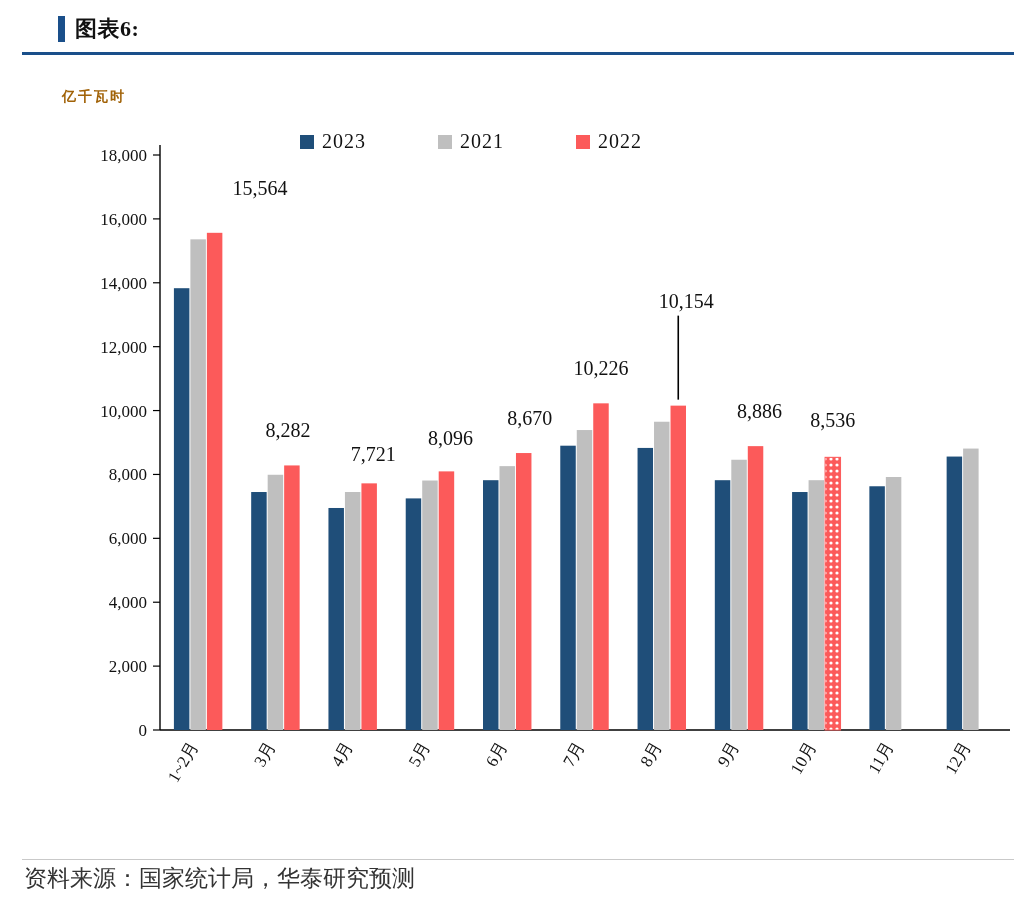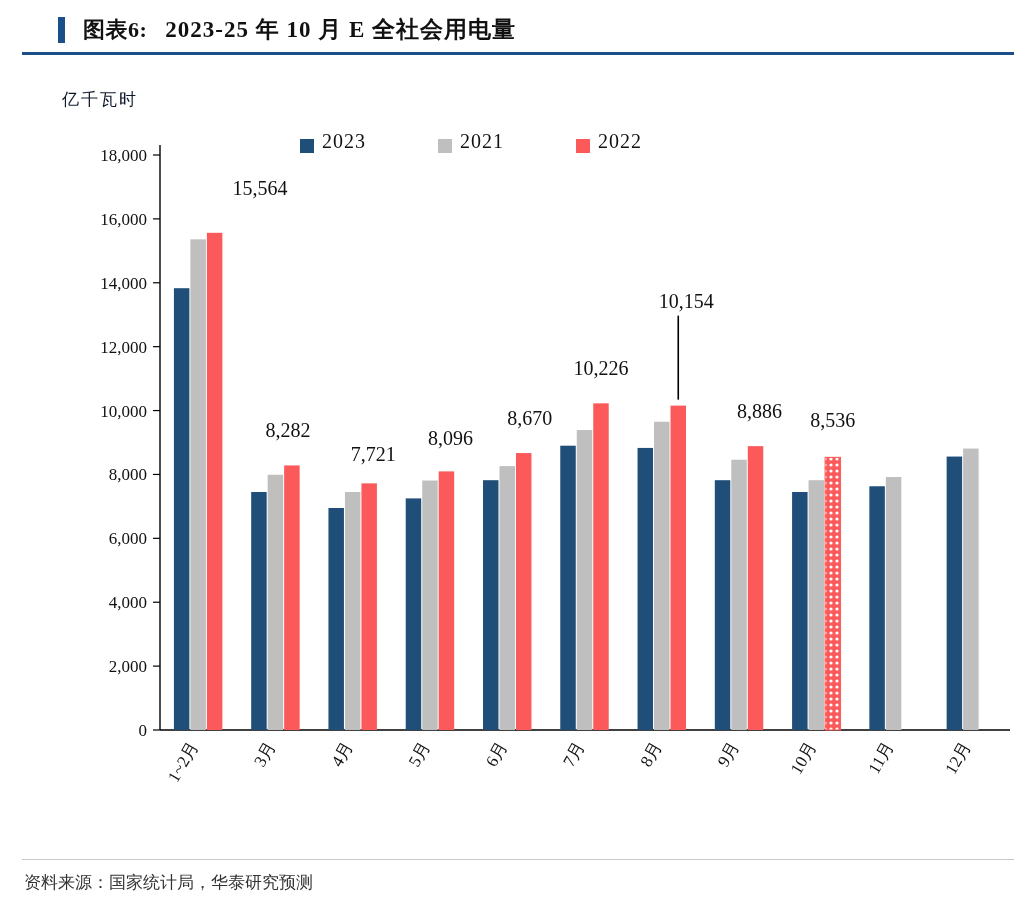--- a/index.html
+++ b/index.html
@@ -6,21 +6,21 @@
   body{
     width:1036px;height:916px;
     background:#ffffff;
     font-family:"Liberation Sans", sans-serif;
     color:#1a1a1a;
     position:relative;
     overflow:hidden;
   }
   .title-bar{
     position:absolute; left:22px; top:14px; right:22px;
-    display:flex; align-items:center; gap:18px;padding-left:36px;
+    display:flex; align-items:center; gap:10px;padding-left:36px;
   }
   .title-bar .accent{
     width:7px; height:26px; background:#1a4f8a; display:inline-block;
   }
   .title-label{
     font-family:"Liberation Serif", serif;
     font-weight:bold; font-size:22px; letter-spacing:0.5px; color:#111;
   }
   .title-text{
     font-family:"Liberation Serif", serif;
@@ -30,50 +30,49 @@
     position:absolute; left:22px; right:22px; top:52px;
     height:3px; background:#1a4f8a;
   }
   .rule-bottom{
     position:absolute; left:22px; right:22px; bottom:56px;
     height:1px; background:#c9c9c9;
   }
   .source{
     position:absolute; left:24px; bottom:22px;
     font-family:"Liberation Serif", serif;
-    font-size:17px; color:#333;text-align:right;
+    font-size:23px; color:#333;text-align:right;
   }
   .unit{
     position:absolute; left:62px; top:88px;
     font-family:"Liberation Serif", serif;
-    font-size:17px; color:#0f172a; letter-spacing:2px;
+    font-size:14px; color:#a16207; letter-spacing:2px;font-weight:bold;
   }
   
   #chart{
     position:absolute; left:0; top:60px; width:1036px; height:800px;
   }
   .legend{
     position:absolute; top:130px; left:300px;
     display:flex; gap:72px; align-items:center;
   }
-  .legend-item{display:flex;align-items:flex-end;gap:8px;}
+  .legend-item{display:flex;align-items:center;gap:8px;}
   .legend-swatch{width:14px;height:14px;display:inline-block;}
   .legend-label{font-family:"Liberation Serif", serif;font-size:20px;color:#111;letter-spacing:1px;}
   svg{display:block;}
   .axis-text{font-family:"Liberation Serif", serif; font-size:17px; fill:#111;}
   .cat-text{font-family:"Liberation Serif", serif; font-size:17px; fill:#111;}
   .dlabel{font-family:"Liberation Serif", serif; font-size:20px; fill:#111;}
 </style>
 </head>
 <body>
 
 <div class="title-bar">
   <span class="accent"></span>
   <span class="title-label">图表6:</span>
-  <span class="title-text">2023-25 年 10 月 E 全社会用电量</span>
 </div>
 <div class="rule-top"></div>
 
 <div class="unit">亿千瓦时</div>
 
 <div class="legend">
   <div class="legend-item">
     <span class="legend-swatch" style="background:#1f4e79"></span>
     <span class="legend-label">2023</span>
   </div>

